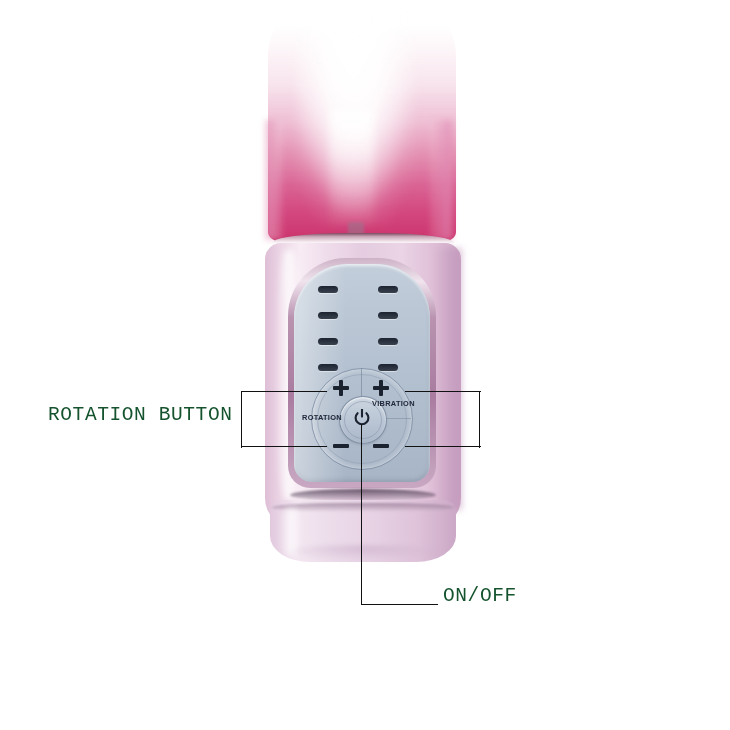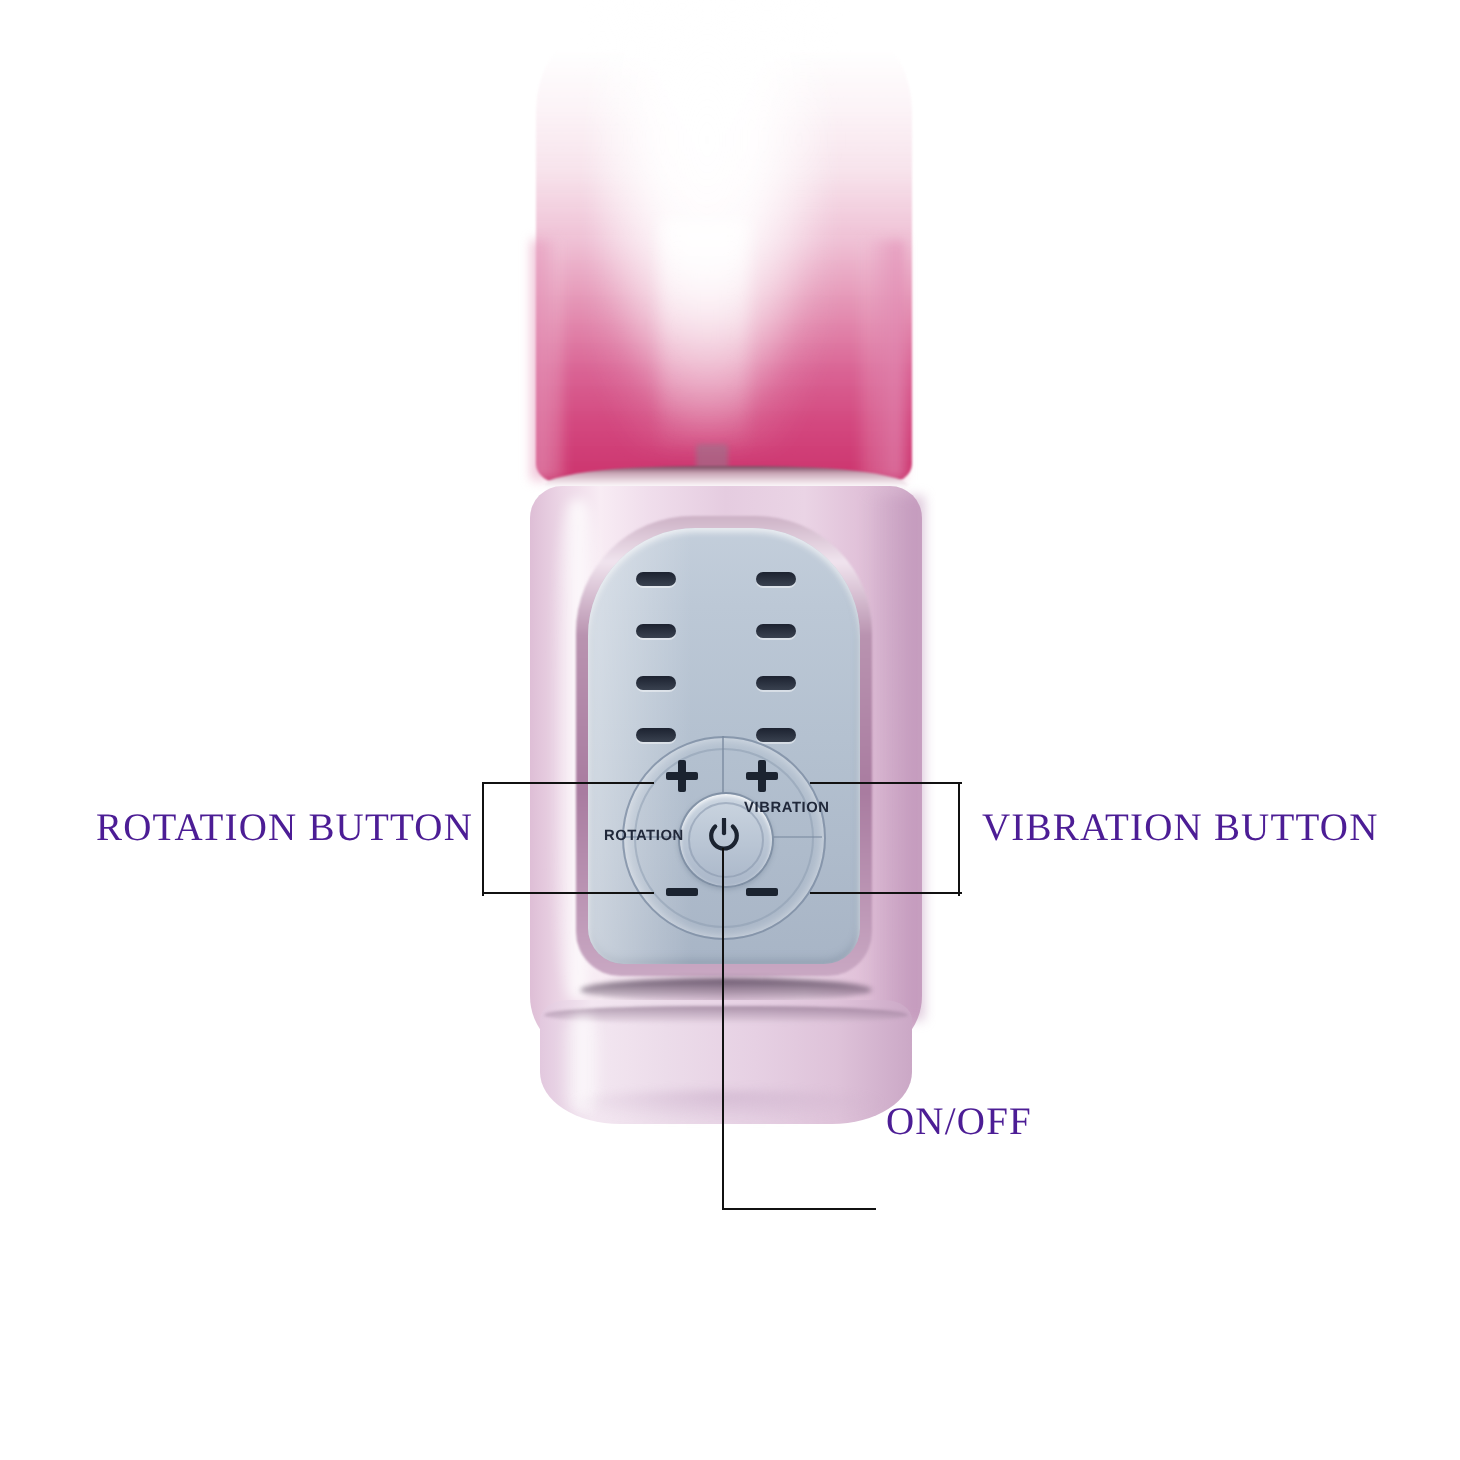--- a/index.html
+++ b/index.html
@@ -397,24 +397,24 @@
   
   .ann-line {
     position: absolute;
     background: #111111;
   }
   .ann-h { height: 1.4px; }
   .ann-v { width: 1.4px; }
 
   .ann-text {
     position: absolute;
-    font-family: Liberation Serif, serif;
+    font-family: Liberation Mono, monospace;
     font-size: 19.5px;
     letter-spacing: 0.6px;
-    color: #4c1d95;
+    color: #14532d;
     white-space: nowrap;
   }
 </style>
 </head>
 <body>
 
 <div id="stage">
 
   <div class="product">
 
@@ -480,19 +480,18 @@
   </div>
 
   <div class="ann-line ann-v" style="left:241px; top:391px; height:57px;"></div>
   <div class="ann-line ann-h" style="left:241px; top:391px; width:86px;"></div>
   <div class="ann-line ann-h" style="left:241px; top:446px; width:86px;"></div>
   <div class="ann-text" style="left:48px; top:404px;">ROTATION  BUTTON</div>
 
   <div class="ann-line ann-v" style="left:479px; top:391px; height:57px;"></div>
   <div class="ann-line ann-h" style="left:405px; top:391px; width:76px;"></div>
   <div class="ann-line ann-h" style="left:405px; top:446px; width:76px;"></div>
-  <div class="ann-text" style="left:491px; top:404px;">VIBRATION  BUTTON</div>
 
   <div class="ann-line ann-v" style="left:361px; top:424px; height:181px;"></div>
   <div class="ann-line ann-h" style="left:361px; top:604px; width:77px;"></div>
-  <div class="ann-text" style="left:443px; top:551px;">ON/OFF</div>
+  <div class="ann-text" style="left:443px; top:585px;">ON/OFF</div>
 
 </div>
 
 </body></html>

